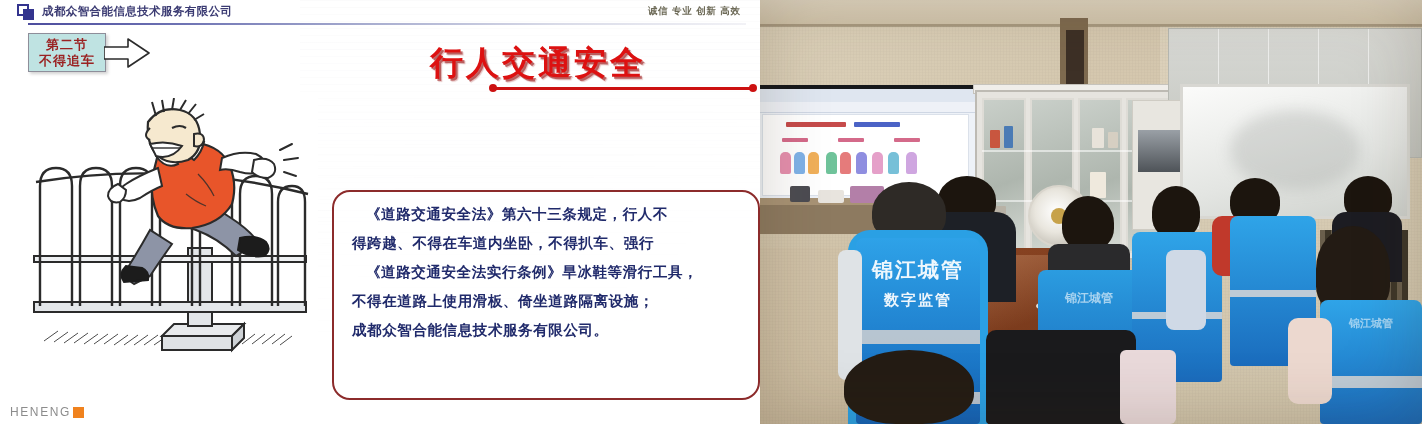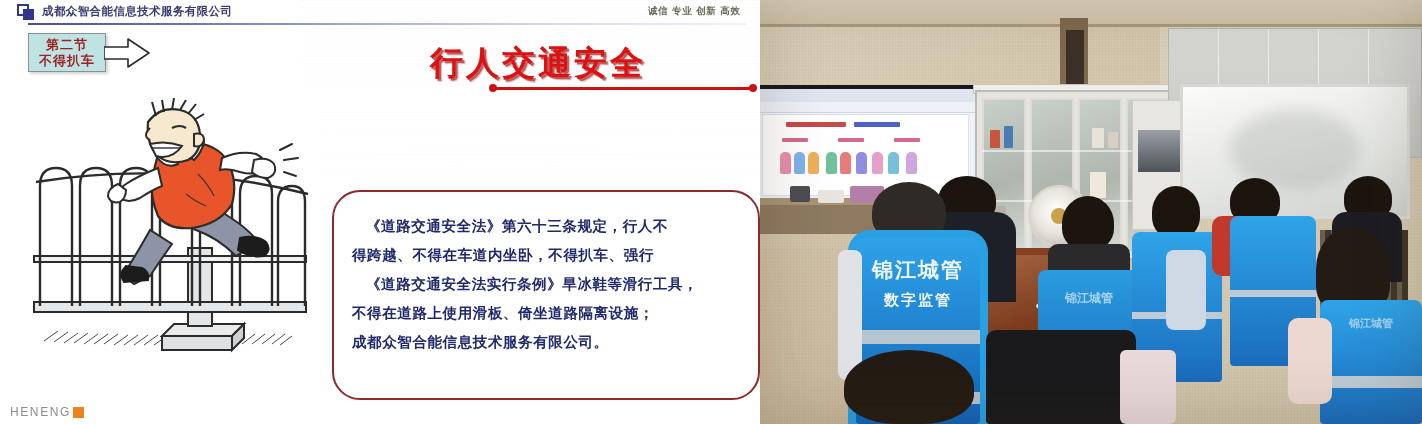--- a/index.html
+++ b/index.html
@@ -58,22 +58,22 @@
   .title-rule{position:absolute;left:4px;top:3px;width:260px;height:3px;background:#cc1111;}
   .title-dot{position:absolute;top:0px;width:8px;height:8px;border-radius:50%;background:#cc1111;}
   .title-dot.l{left:0;}
   .title-dot.r{left:260px;}
 
   
   .cartoon{position:absolute;left:22px;top:98px;width:296px;height:300px;background:#fff;}
 
   
   .law-box{position:absolute;left:332px;top:190px;width:428px;height:210px;
-    border:2px solid #8c2b2b;border-radius:28px;box-sizing:border-box;
-    background:rgba(255,255,255,.55);padding:20px 16px 10px 18px;}
+    border:2px solid #8c2b2b;border-radius:18px;box-sizing:border-box;
+    background:rgba(255,255,255,.55);padding:8px 16px 10px 18px;}
   .law-p{font-size:14.5px;line-height:29px;color:#202a6b;font-weight:700;
     letter-spacing:.6px;white-space:nowrap;
     font-family:"DejaVu Sans","Liberation Serif",serif;}
   .law-p.indent{text-indent:14px;}
 
   
   .ppt-footer{position:absolute;left:10px;top:404px;height:16px;display:flex;align-items:center;}
   .footer-word{font-size:12px;letter-spacing:1.6px;color:#8c8c8c;font-weight:400;
     font-family:"Liberation Sans",sans-serif;}
   .footer-sq{width:11px;height:11px;background:#f0821e;margin-left:2px;}
@@ -180,21 +180,21 @@
         <div class="sq-outline"></div>
         <div class="sq-fill"></div>
       </div>
       <div class="hdr-company">成都众智合能信息技术服务有限公司</div>
       <div class="hdr-tagline">诚信 专业 创新 高效</div>
     </div>
     <div class="hdr-rule"></div>
 
     <div class="sec-badge">
       <span>第二节</span>
-      <span>不得扒车</span>
+      <span>不得追车</span>
     </div>
     <svg class="sec-arrow" viewBox="0 0 46 30">
       <polygon points="0,9 24,9 24,1 45,15 24,29 24,21 0,21" fill="#ffffff" stroke="#2b2b2b" stroke-width="1.6" stroke-linejoin="round"></polygon>
     </svg>
 
     <div class="ppt-title">行人交通安全</div>
     <div class="title-rule-wrap">
       <div class="title-dot l"></div>
       <div class="title-rule"></div>
       <div class="title-dot r"></div>

